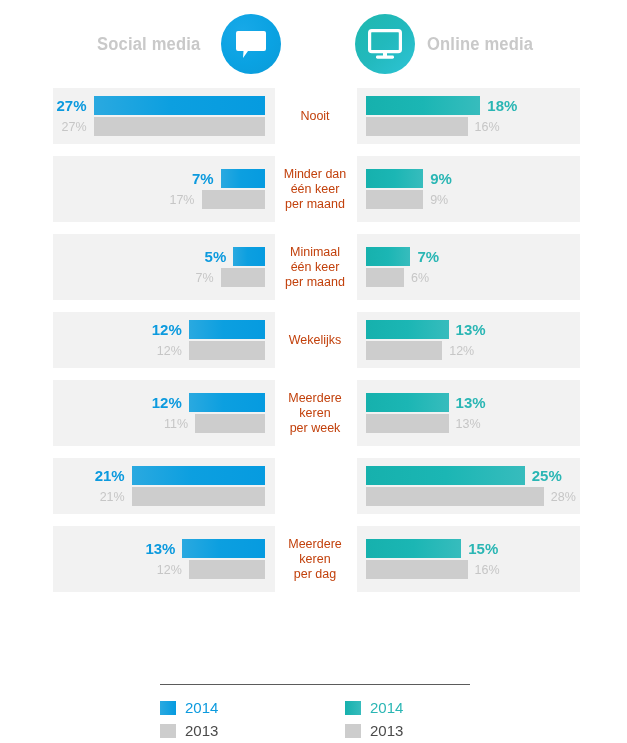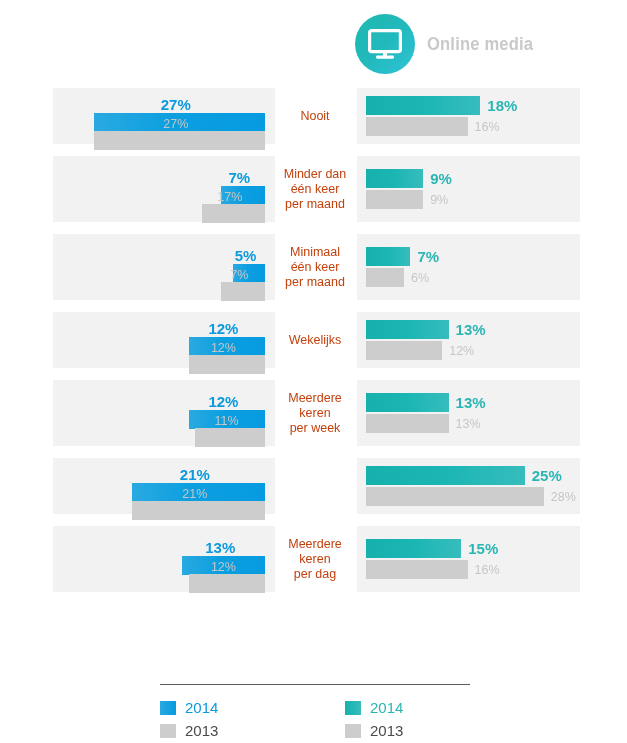--- a/index.html
+++ b/index.html
@@ -110,21 +110,21 @@
     gap: 2px;
   }
   .bars-left  { align-items: flex-end;   margin-right: 10px; }
   .bars-right { align-items: flex-start; margin-left: 9px; }
 
   .bar-line {
     display: flex;
     align-items: center;
     height: 19px;
   }
-  .bars-left .bar-line  { flex-direction: column; }
+  .bars-left .bar-line  { flex-direction: row; }
   .bars-right .bar-line { flex-direction: row-reverse; justify-content: flex-end; }
 
   .bar {
     height: 19px;
     flex: none;
   }
   .bar.blue {
     background: linear-gradient(90deg, #2aa9e0 0%, #0c9fe0 45%, #069be0 100%);
   }
   .bar.teal {
@@ -184,20 +184,28 @@
   .legend-label { font-size: 15px; }
   .legend-label.blue { color: #0c9ade; }
   .legend-label.teal { color: #2ab6b4; }
   .legend-label.grey { color: #4a4a4a; }
 </style>
 </head>
 <body>
 
 <div class="header">
 
+  <div class="head-group head-left">
+    <span class="head-title">Social media</span>
+    <span class="icon-circle blue">
+      <svg width="32" height="30" viewBox="0 0 32 30" aria-hidden="true">
+        <path d="M3 2 H29 A2 2 0 0 1 31 4 V20 A2 2 0 0 1 29 22 H13 L8 29 L8.5 22 H3 A2 2 0 0 1 1 20 V4 A2 2 0 0 1 3 2 Z" fill="#ffffff"></path>
+      </svg>
+    </span>
+  </div>
 
   <div class="head-group head-right">
     <span class="icon-circle teal">
       <svg width="34" height="31" viewBox="0 0 34 31" aria-hidden="true">
         <rect x="1.6" y="1.6" width="30.8" height="21" rx="2.2" fill="none" stroke="#ffffff" stroke-width="3.2"></rect>
         <rect x="15" y="22" width="4" height="5" fill="#ffffff"></rect>
         <rect x="8" y="26.5" width="18" height="3.2" rx="1.4" fill="#ffffff"></rect>
       </svg>
     </span>
     <span class="head-title">Online media</span>

